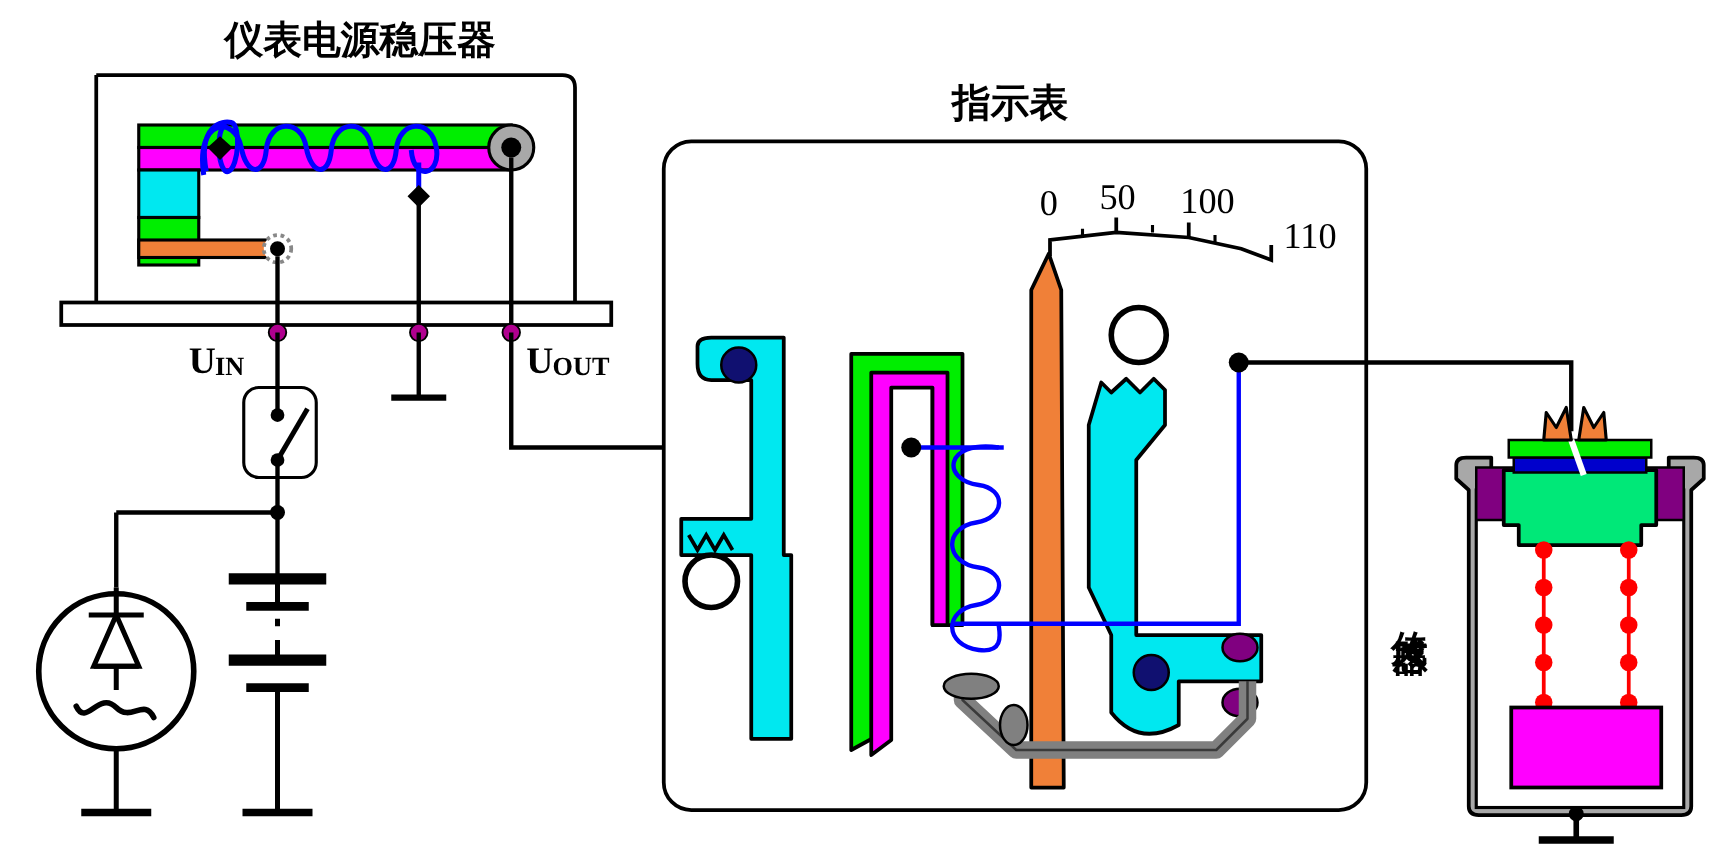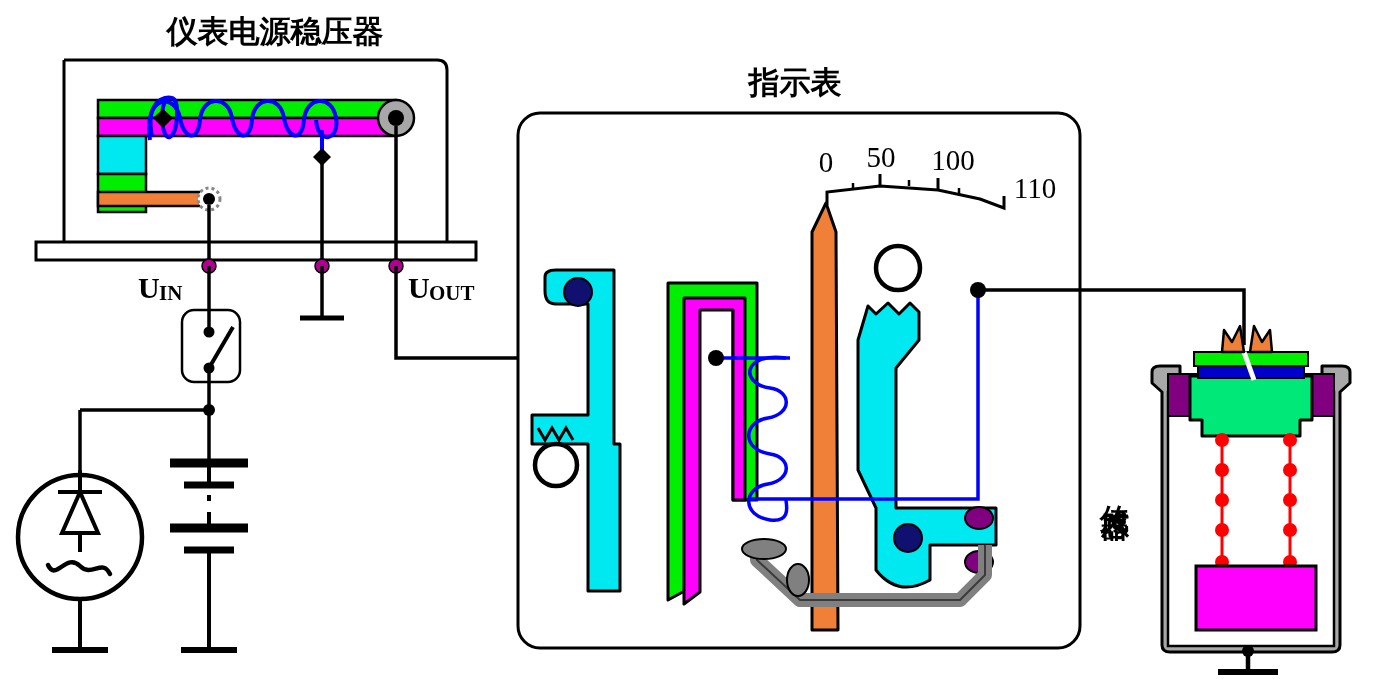--- a/index.html
+++ b/index.html
@@ -1,18 +1,18 @@
 <!DOCTYPE html>
 <html><head>
 <meta charset="utf-8">
 <style>
   html,body{margin:0;padding:0;background:#fff;}
   body{width:1377px;height:684px;position:relative;overflow:hidden;
        font-family:"Liberation Serif",serif;}
-  #stage{position:absolute;left:0;top:0;width:1204px;height:684px;}
+  #stage{position:absolute;left:13px;top:0;width:1204px;height:684px;}
   svg{display:block;}
   .lbl-cn{font-family:"DejaVu Sans",sans-serif;font-weight:bold;fill:#000;}
   .lbl-u{font-family:"Liberation Serif",serif;font-weight:bold;fill:#000;}
   .lbl-num{font-family:"Liberation Serif",serif;fill:#000;}
 </style>
 </head>
 <body>
 
 <div id="stage">
 <svg width="1377" height="684" viewBox="0 0 1377 684" xmlns="http://www.w3.org/2000/svg">

